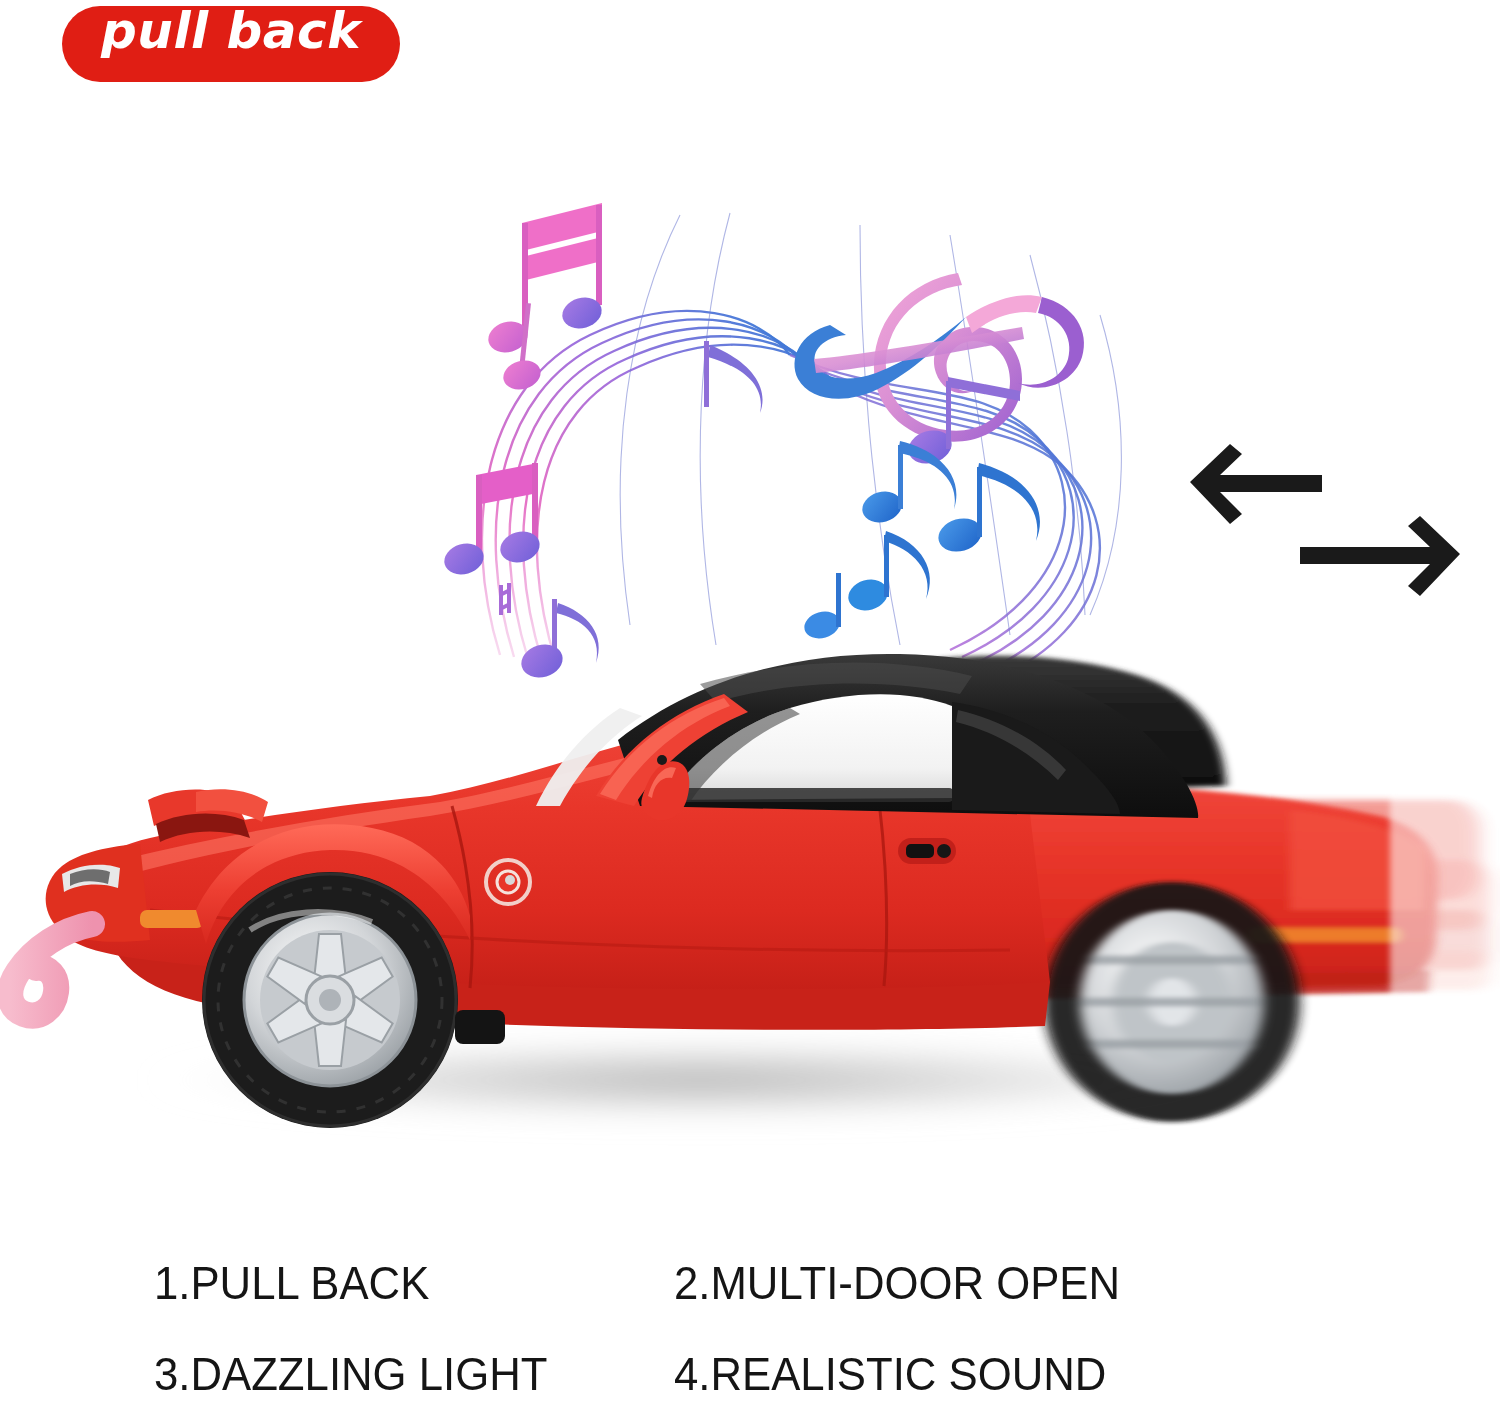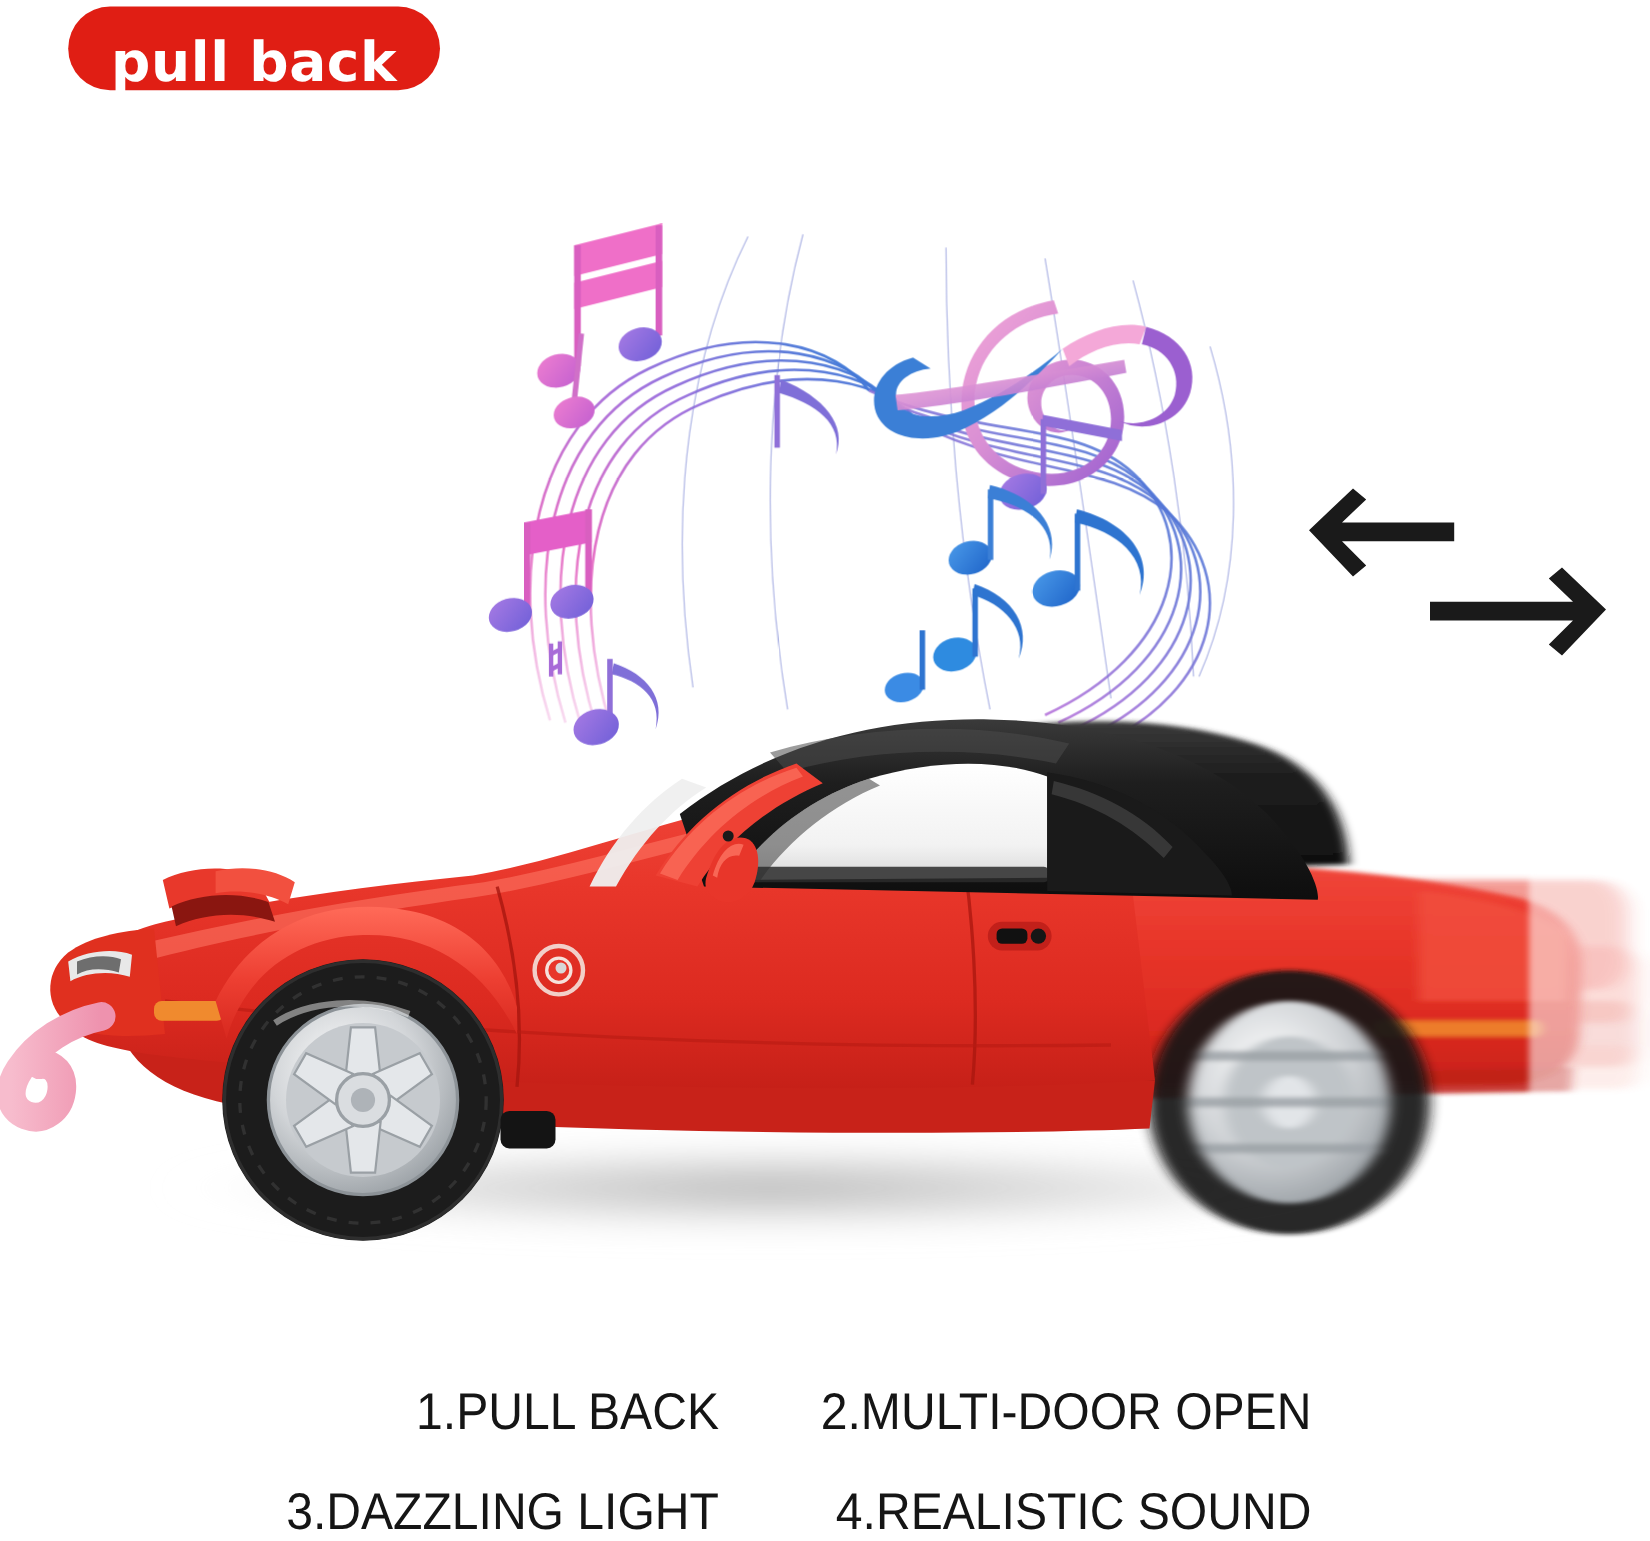--- a/index.html
+++ b/index.html
@@ -19,22 +19,23 @@
   
   .badge {
     position: absolute;
     left: 62px;
     top: 6px;
     width: 338px;
     height: 76px;
     background: #E01E14;
     border-radius: 38px;
     display: flex;
-    align-items: flex-end;
+    align-items: flex-start;
     justify-content: center;
+    font-style: italic;
   }
   .badge-label {
     color: #ffffff;
     font-size: 50px;
     font-weight: bold;
     letter-spacing: 0.5px;
     line-height: 1;
     font-family: "DejaVu Sans", sans-serif;
   }
 
@@ -62,27 +63,26 @@
     position: absolute;
     left: 0px;
     top: 610px;
     width: 1500px;
     height: 560px;
   }
 
   
   .features {
     position: absolute;
-    left: 170px;
+    left: 154px;
     top: 1258px;
     width: 1060px;
     display: grid;
     grid-template-columns: 520px 540px;
     grid-row-gap: 42px;
-    text-align: right;
   }
   .feature-item {
     font-size: 47px;
     color: #151515;
     line-height: 1.05;
     white-space: nowrap;
     font-family: "Liberation Sans", sans-serif;
     transform: scaleX(0.93);
     transform-origin: left center;
   }

